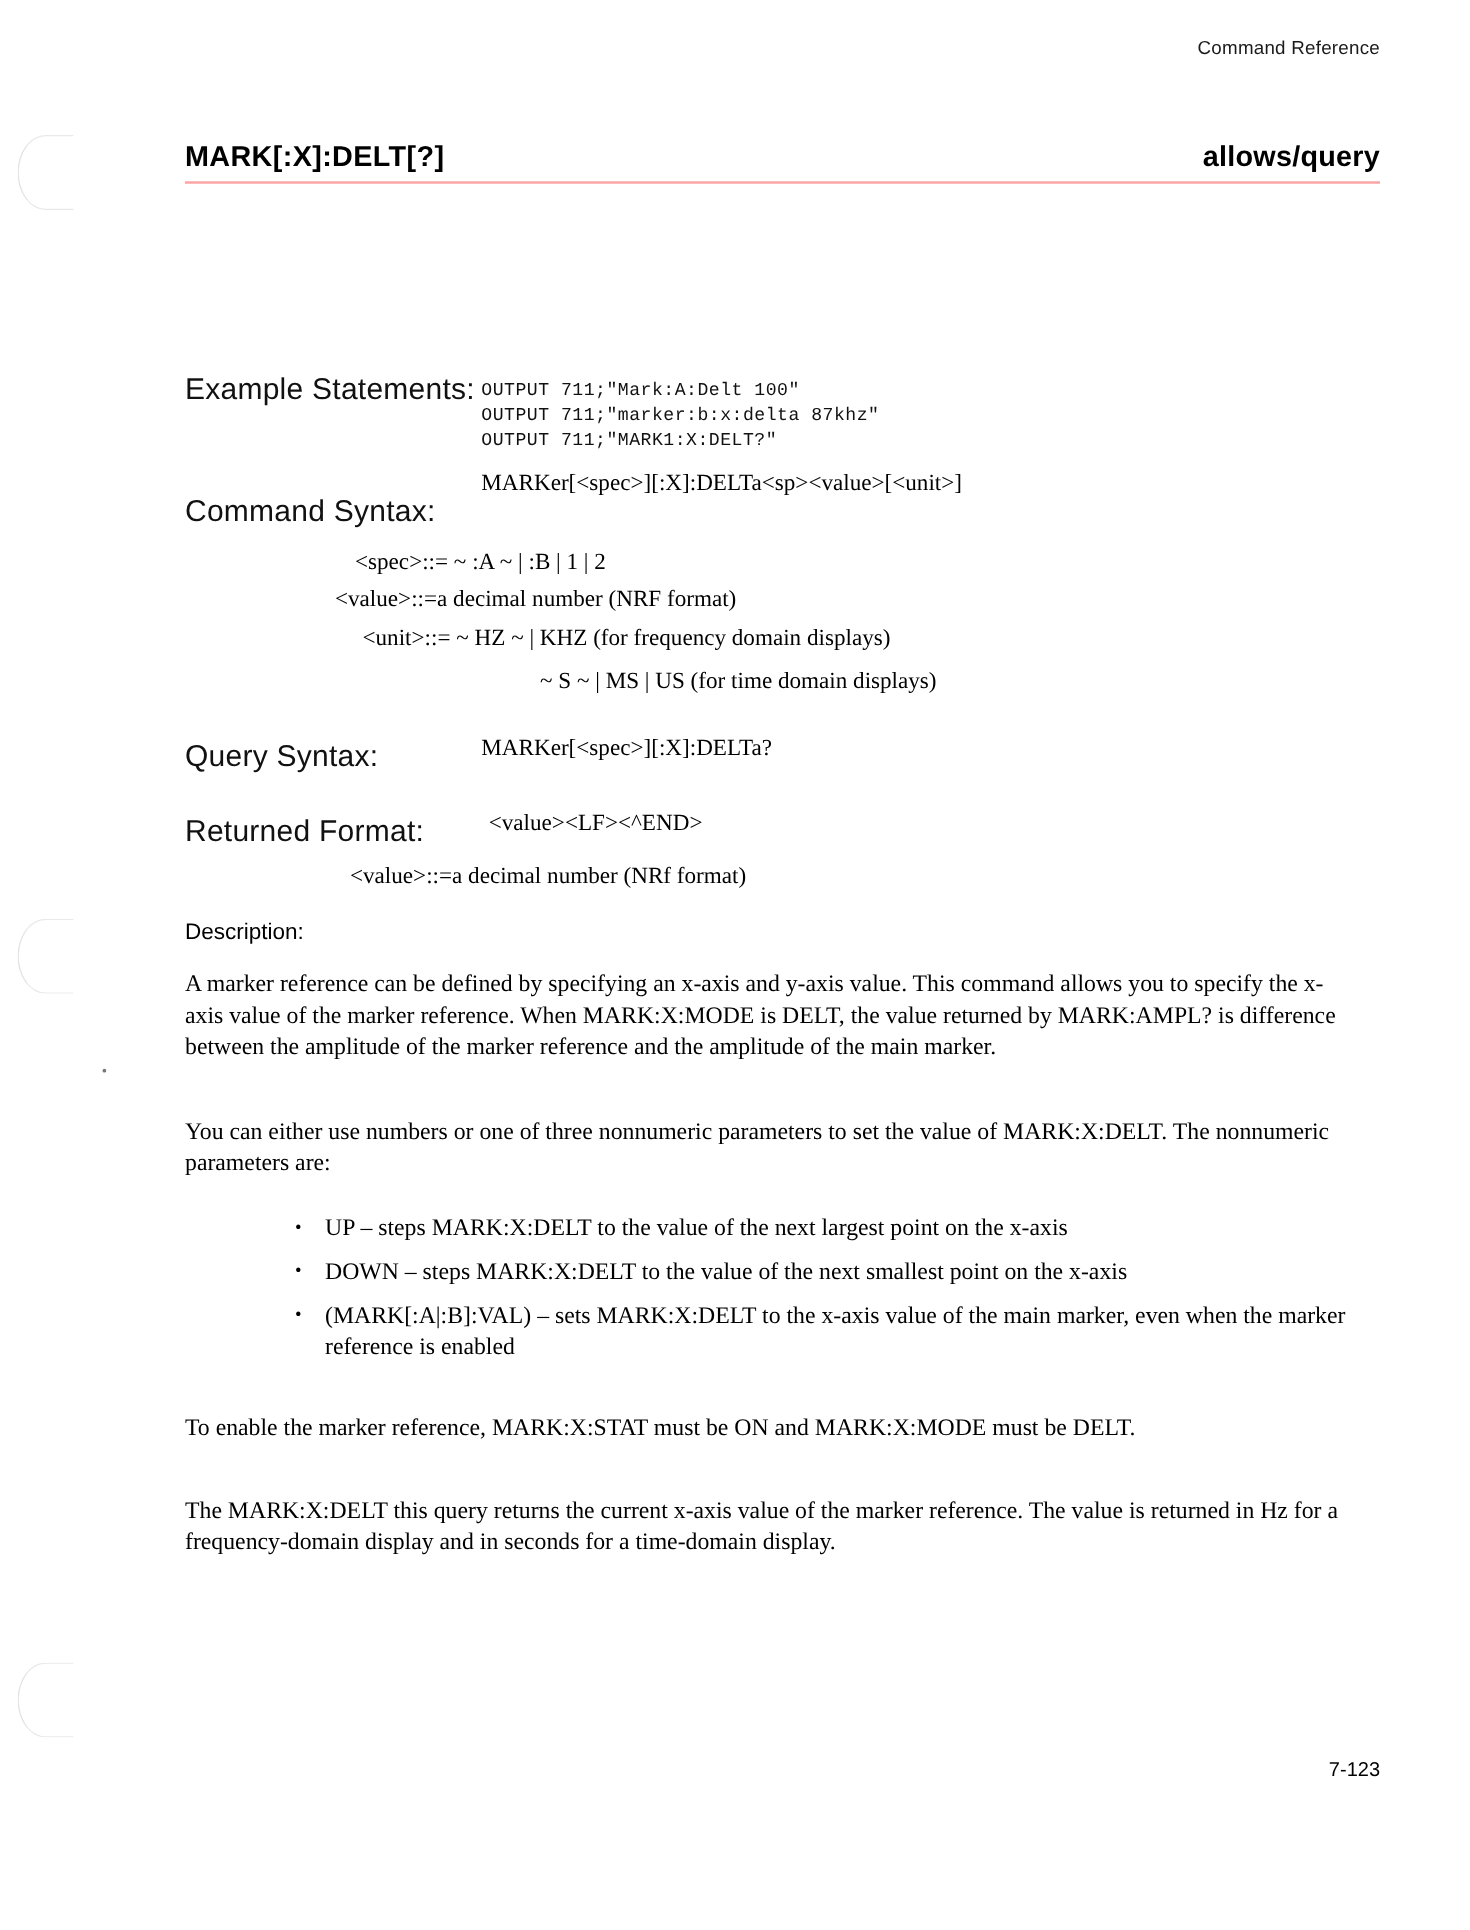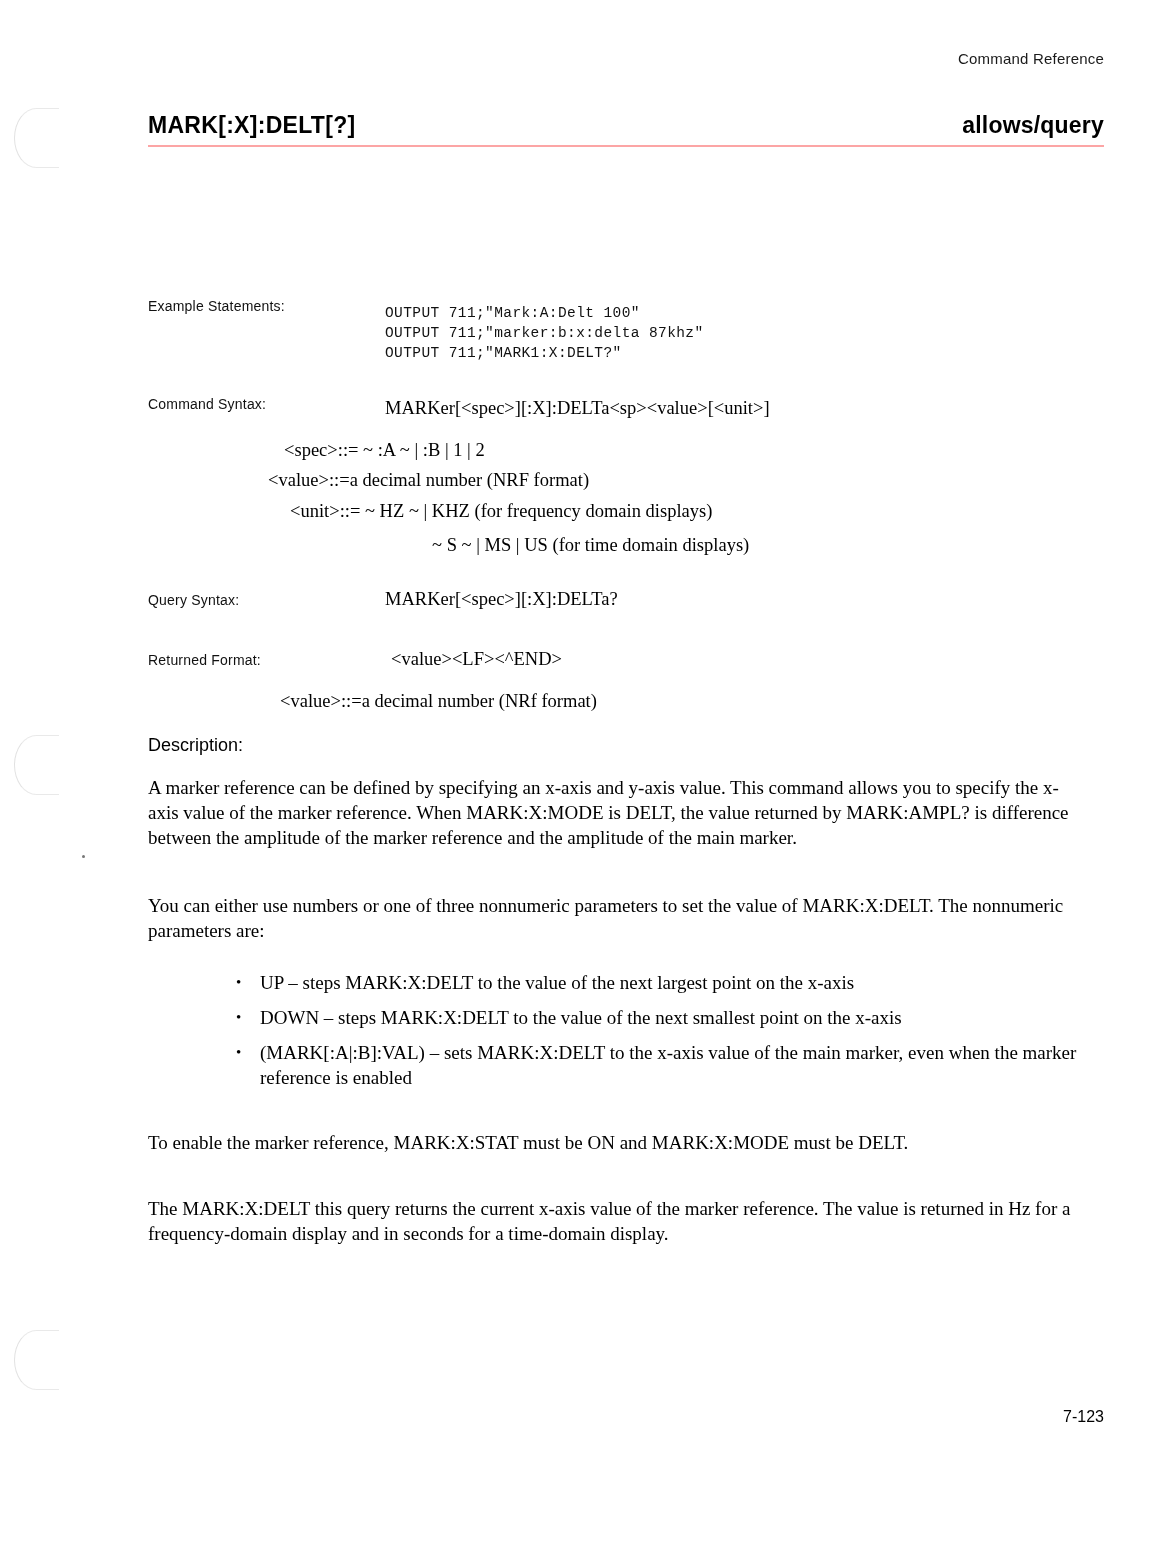--- a/index.html
+++ b/index.html
@@ -22,21 +22,20 @@
 
   
   .running-head {
     position: absolute;
     top: 30px;
     right: 72px;
     font-family: "Liberation Sans", sans-serif;
     font-size: 15px;
     letter-spacing: 0.2px;
     color: #1a1a1a;
-    margin-top: 20px;
   }
 
   
   .title-row {
     position: absolute;
     top: 112px;
     left: 148px;
     right: 72px;
     display: flex;
     justify-content: space-between;
@@ -66,21 +65,21 @@
     font-family: "Liberation Sans", sans-serif;
     font-size: 17px;
     line-height: 22px;
     color: #111;
   }
 
   
   .sec-label {
     position: absolute;
     font-family: "Liberation Sans", sans-serif;
-    font-size: 14px;
+    font-size: 24px;
     color: #111;
     letter-spacing: 0.2px;
   }
   .mono-block {
     position: absolute;
     font-family: "Liberation Mono", monospace;
     font-size: 14.5px;
     line-height: 20px;
     letter-spacing: 0.4px;
     color: #111;
@@ -188,21 +187,21 @@
 
 
   <div class="sec-label" style="left:148px; top:298px;">Example Statements:</div>
   <div class="mono-block" style="left:385px; top:303px;">
     <div>OUTPUT  711;"Mark:A:Delt 100"</div>
     <div>OUTPUT  711;"marker:b:x:delta 87khz"</div>
     <div>OUTPUT  711;"MARK1:X:DELT?"</div>
   </div>
 
   <div class="sec-label" style="left:148px; top:396px;">Command Syntax:</div>
-  <div class="serif-line" style="left:385px; top:398px;">MARKer[&lt;spec&gt;][:X]:DELTa&lt;sp&gt;&lt;value&gt;[&lt;unit&gt;]</div>
+  <div class="serif-line" style="left:385px; top:377px;">MARKer[&lt;spec&gt;][:X]:DELTa&lt;sp&gt;&lt;value&gt;[&lt;unit&gt;]</div>
 
   <div class="serif-line" style="left:284px; top:440px;">&lt;spec&gt;::= ~ :A ~ | :B | 1 | 2</div>
   <div class="serif-line" style="left:268px; top:470px;">&lt;value&gt;::=a decimal number (NRF format)</div>
   <div class="serif-line" style="left:290px; top:501px;">&lt;unit&gt;::= ~ HZ ~ | KHZ (for frequency domain displays)</div>
   <div class="serif-line" style="left:432px; top:535px;">~ S ~ | MS | US (for time domain displays)</div>
 
   <div class="sec-label" style="left:148px; top:592px;">Query Syntax:</div>
   <div class="serif-line" style="left:385px; top:589px;">MARKer[&lt;spec&gt;][:X]:DELTa?</div>
 
   <div class="sec-label" style="left:148px; top:652px;">Returned Format:</div>

